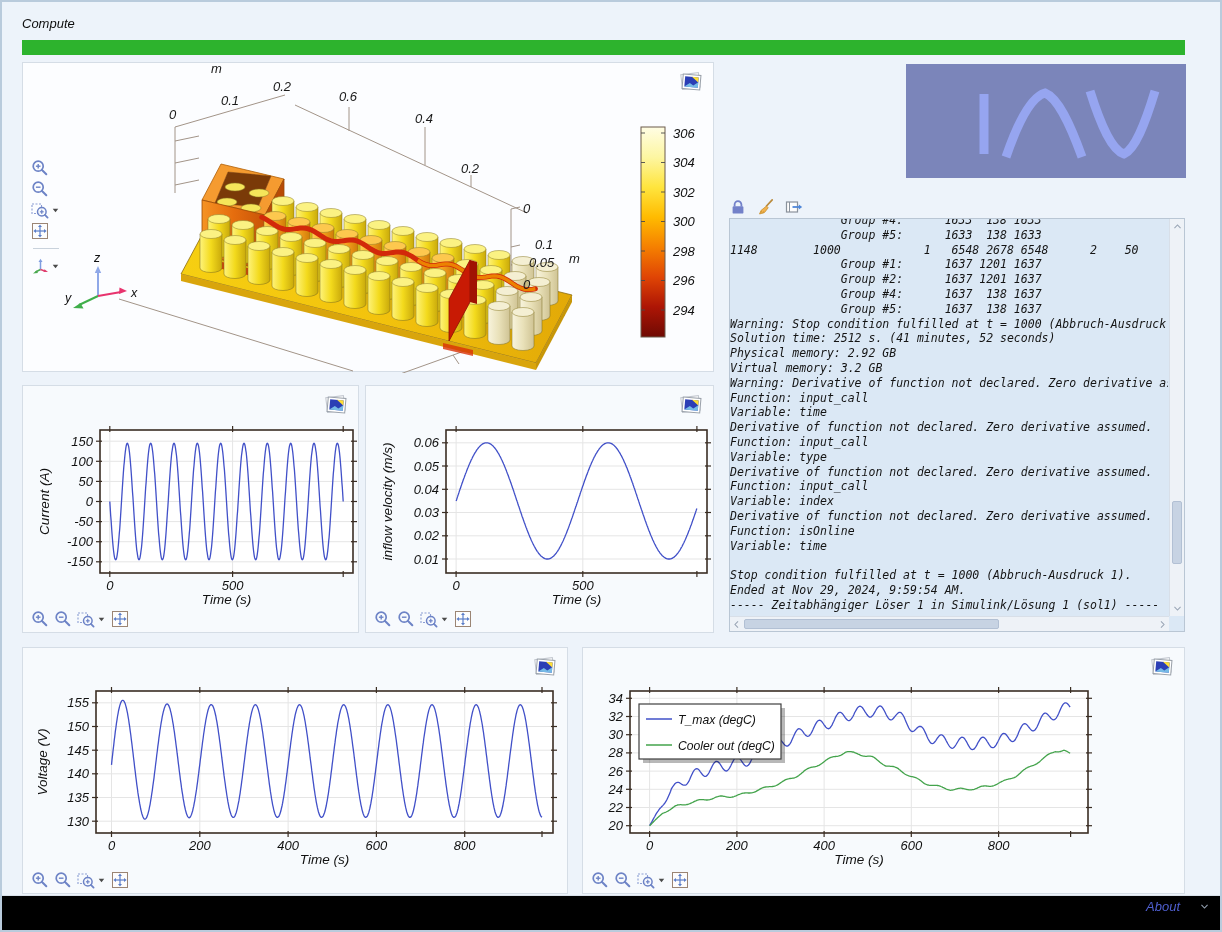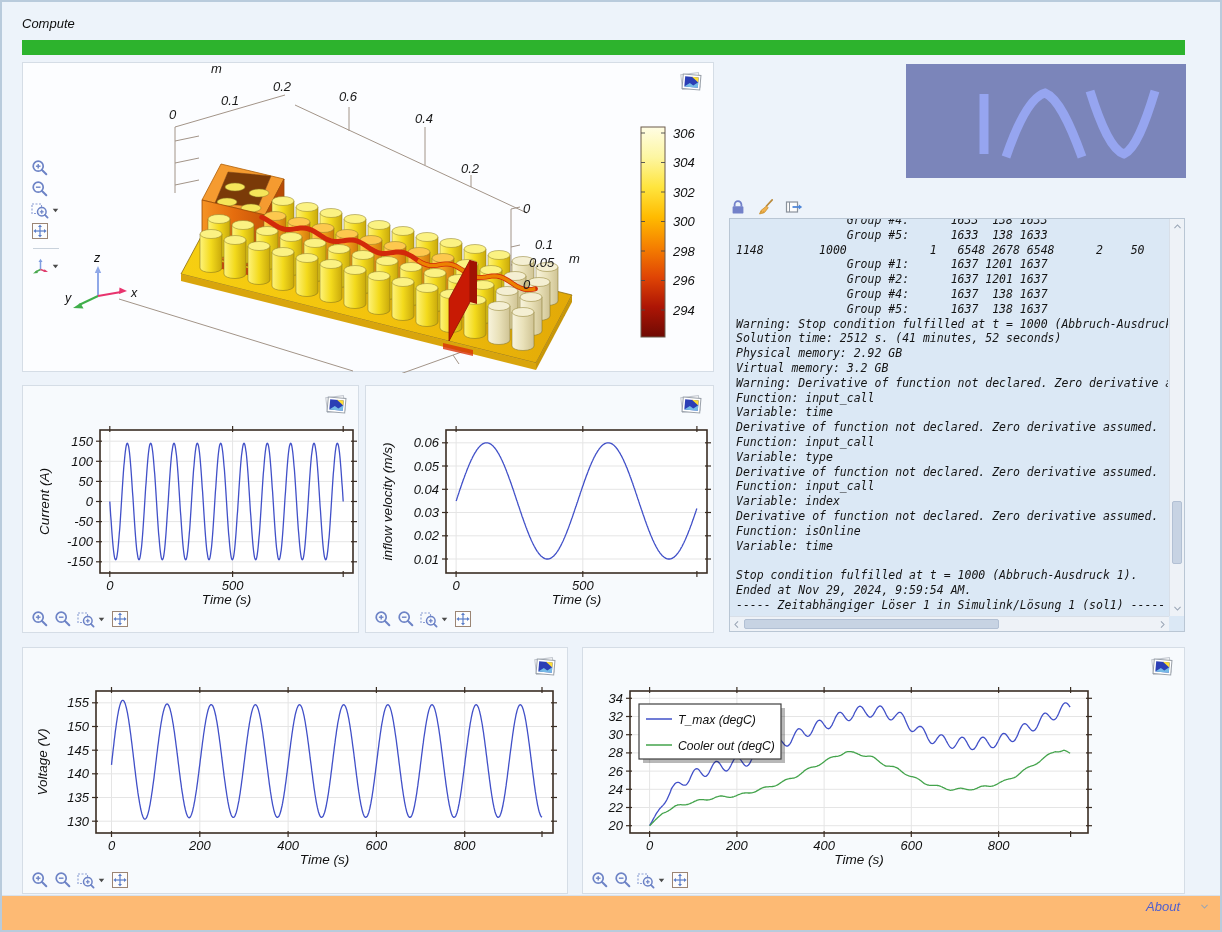--- a/index.html
+++ b/index.html
@@ -22,30 +22,30 @@
   .plot-toolbar{position:absolute;left:8px;bottom:4px;display:flex;align-items:center;gap:5px;}
   .g3d-toolbar{position:absolute;left:8px;top:96px;display:flex;flex-direction:column;gap:3px;width:44px;}
   .iconrow{display:flex;align-items:center;gap:2px;}
   .icon{display:inline-block;line-height:0;}
   .tb-divider{height:1px;background:#c9d2dc;margin:5px 2px;width:26px;}
   #colorbar{position:absolute;left:612px;top:58px;}
   .iav{position:absolute;left:904px;top:62px;width:280px;height:114px;}
   .log-tools{position:absolute;left:727px;top:196px;display:flex;gap:10px;}
   #log-panel{position:absolute;left:727px;top:216px;width:456px;height:414px;background:#dbe8f5;
        border:1px solid #b9c6d4;overflow:hidden;}
-  #log-text{position:absolute;left:0;top:0;right:16px;bottom:16px;overflow:hidden;padding-left:6px;
+  #log-text{position:absolute;left:0;top:0;right:16px;bottom:16px;overflow:hidden;padding-left:0;
        font-family:"DejaVu Sans Mono",monospace;font-size:11.5px;line-height:14.8px;color:#141414;
        white-space:pre;margin-top:-6px;}
   .log-line{white-space:pre;}
   .vscroll{position:absolute;top:0;right:0;bottom:15px;width:15px;background:#eef2f7;border-left:1px solid #d8dfe8;}
   .vthumb{position:absolute;left:2px;right:2px;top:71%;height:16%;background:#c7d3e3;border:1px solid #b2c0d4;border-radius:2px;}
   .hscroll{position:absolute;left:0;right:15px;bottom:0;height:15px;background:#eef2f7;border-top:1px solid #d8dfe8;}
   .hthumb{position:absolute;left:14px;width:58%;top:2px;bottom:2px;background:#c7d3e3;border:1px solid #b2c0d4;border-radius:2px;}
   .scr-btn{position:absolute;line-height:0;}
-  .statusbar{position:absolute;left:0;right:0;bottom:0;height:35px;background:#fdba74;border-top:1px solid #d9e1ea;padding-left:20px;}
+  .statusbar{position:absolute;left:0;right:0;bottom:0;height:35px;background:#000000;border-top:1px solid #d9e1ea;padding-left:20px;}
   .about{position:absolute;right:40px;top:3px;font-size:13px;color:#4f5fd0;cursor:pointer;}
   .status-chev{position:absolute;right:10px;top:5px;line-height:0;}
 </style>
 </head>
 <body>
 
 <div id="app">
 
   <div class="compute">Compute</div>
   <div class="progress">

